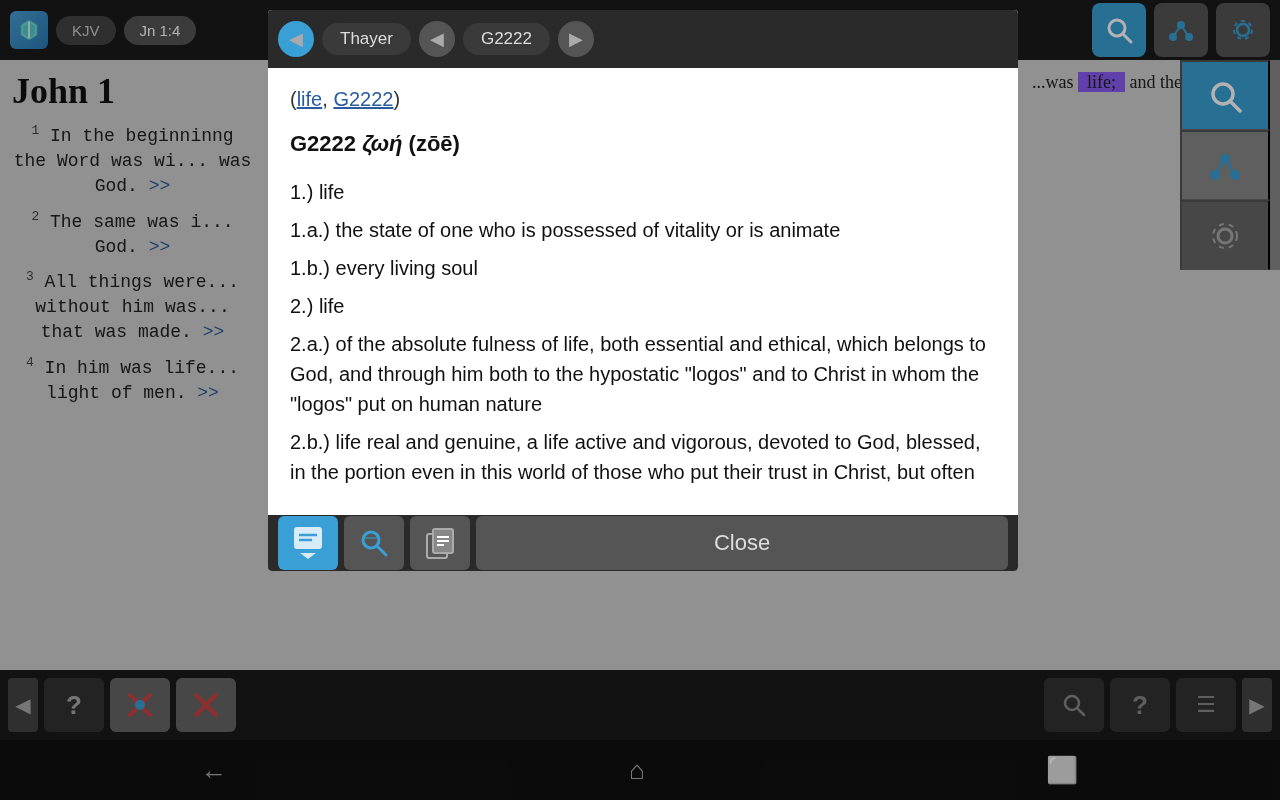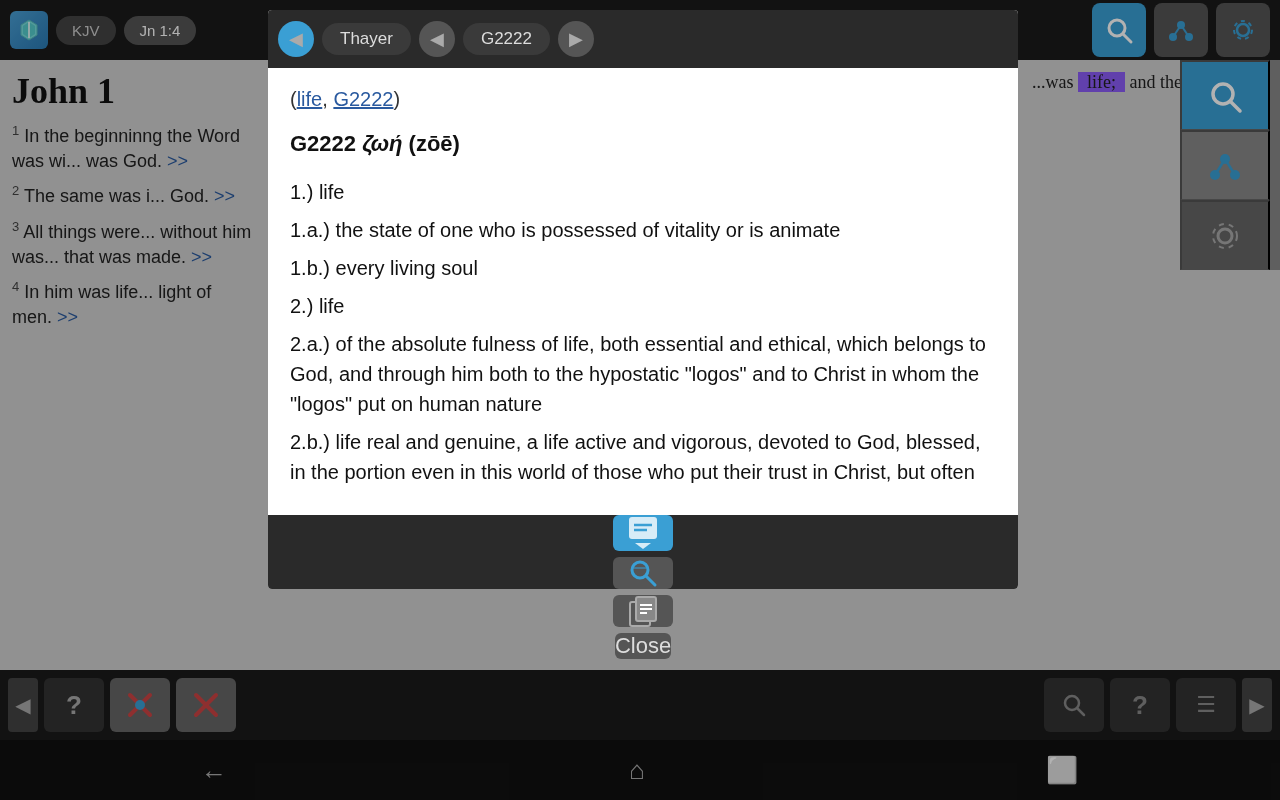--- a/index.html
+++ b/index.html
@@ -90,21 +90,22 @@
       font-weight: bold;
       color: #111;
       margin-bottom: 10px;
       font-family: serif;
     }
     .bible-content .verse {
       font-size: 18px;
       color: #222;
       margin-bottom: 8px;
       line-height: 1.4;
-      font-family: Liberation Sans, sans-serif;
+      font-family: Liberation Mono, monospace;
+      text-align: center;
     }
     .bible-content .verse sup {
       font-size: 13px;
       color: #444;
       vertical-align: super;
     }
     .bible-content .verse-link {
       color: #2a5a9f;
       text-decoration: none;
     }
@@ -239,26 +240,25 @@
       font-family: sans-serif;
     }
     .definition-text p {
       margin-bottom: 8px;
     }
 
     
     .modal-footer {
       background: #2a2a2a;
       border-radius: 0 0 4px 4px;
-      height: 74px;
+      height: 56px;
       display: flex;
       align-items: center;
       padding: 0 10px;
       gap: 6px;
-      flex-direction: column;
     }
     .footer-icon-btn {
       width: 60px; height: 54px;
       background: #555;
       border-radius: 6px;
       display: flex; align-items: center; justify-content: center;
       color: white; font-size: 24px;
       cursor: pointer;
       border: none;
     }

